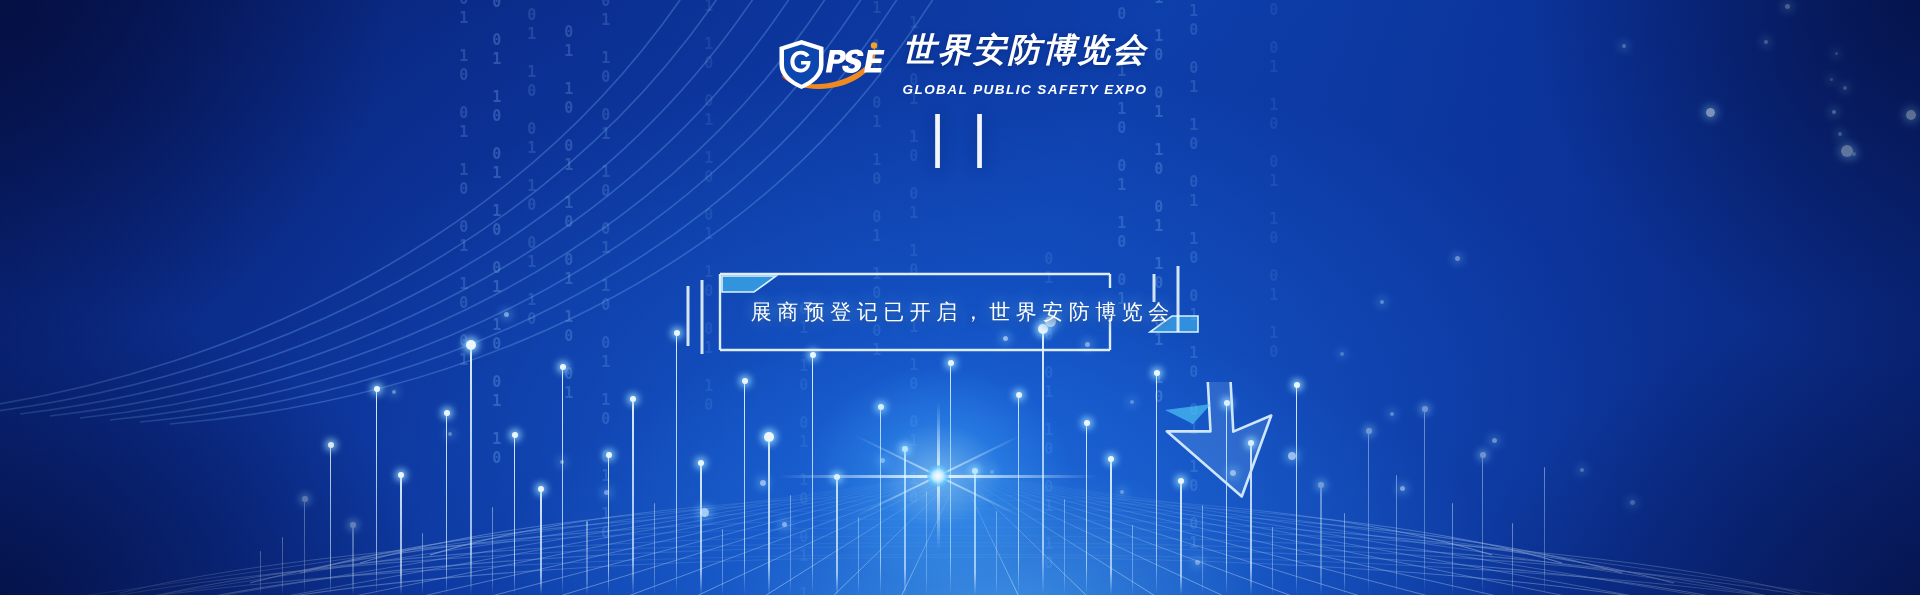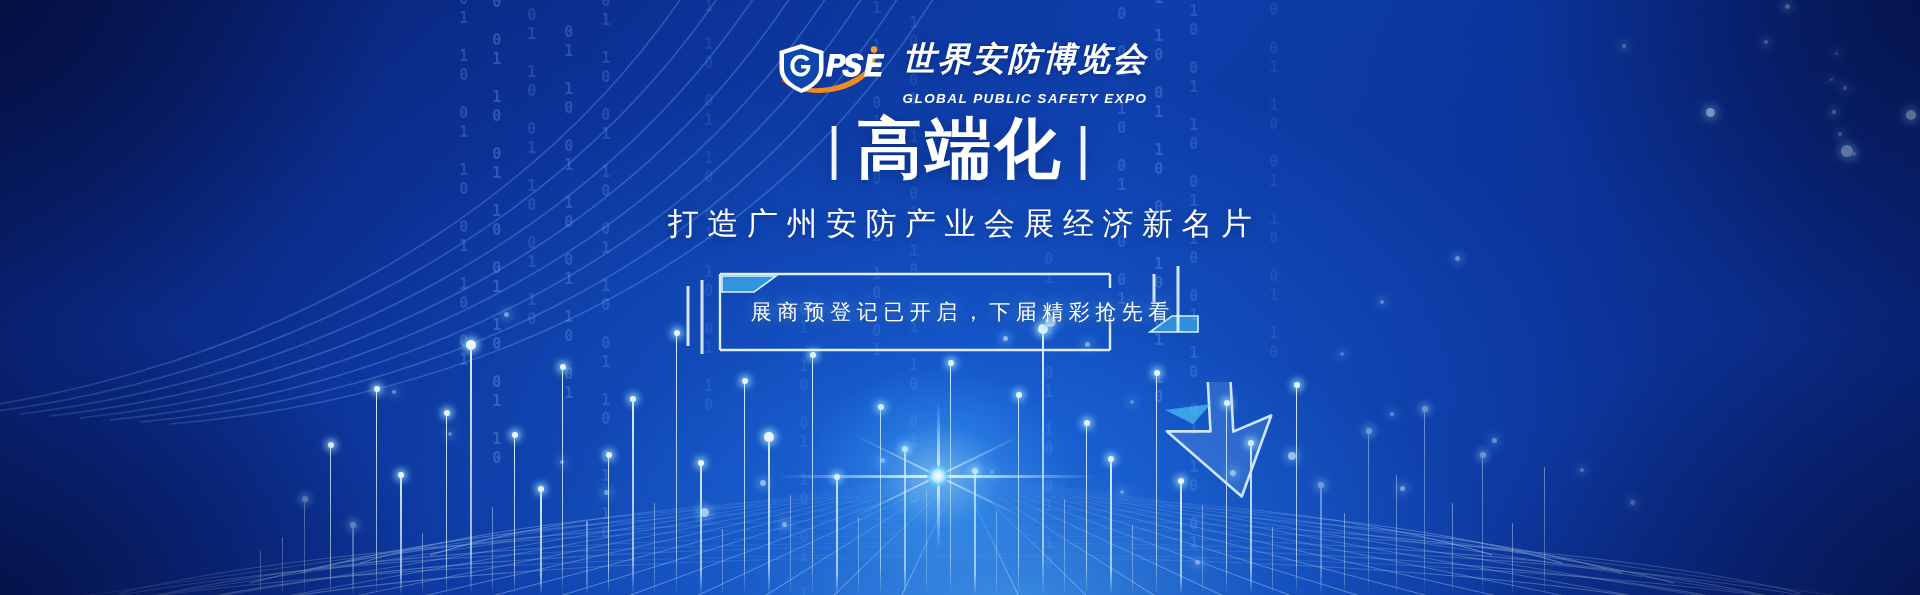--- a/index.html
+++ b/index.html
@@ -116,21 +116,20 @@
     transform:translateX(-50%);
     display:flex; align-items:center; gap:14px;
   }
   .logo-mark{ position:relative; width:116px; height:56px; flex:none; }
   .logo-text{ display:flex; flex-direction:column; }
   .logo-cn{
     font-size:33px; font-weight:700; color:#ffffff;
     letter-spacing:2px; line-height:1.04;
     font-style:italic;
     text-shadow:0 1px 5px rgba(0,30,90,.5);
-    margin-top:9px;
   }
   .logo-en{
     font-size:13.5px; font-weight:700; font-style:italic;
     color:#ffffff; letter-spacing:1.45px;
     margin-top:16px; line-height:1;
   }
 
   
   .headline{
     position:absolute; left:50%; top:104px;
@@ -487,25 +486,23 @@
         </svg>
       </div>
       <div class="logo-text">
         <div class="logo-cn">世界安防博览会</div>
         <div class="logo-en">GLOBAL PUBLIC SAFETY EXPO</div>
       </div>
     </div>
 
     <div class="headline">
       <span class="sep">|</span>
-      <span>高端化</span>
       <span class="sep">|</span>
     </div>
 
-    <div class="subtitle">打造广州安防产业会展经济新名片</div>
 
     <div class="cta">
       <div class="cta-frame">
         <svg width="560" height="108" viewBox="0 0 560 108" fill="none">
           <g stroke="#eaf7ff" stroke-width="2.4" opacity=".95" fill="none">
 
             <path d="M40 16 L 430 16"></path>
             <path d="M40 16 L 40 92"></path>
             <path d="M40 92 L 300 92"></path>
             <path d="M430 16 L 430 30"></path>
@@ -527,21 +524,21 @@
             <path d="M8 28 L 8 88"></path>
             <path d="M22 22 L 22 96"></path>
           </g>
 
           <g stroke="#eaf7ff" stroke-width="3" opacity=".9">
             <path d="M474 16 L 474 44"></path>
             <path d="M498 8 L 498 74"></path>
           </g>
         </svg>
       </div>
-      <div class="cta-text">展商预登记已开启，下届精彩抢先看</div>
+      <div class="cta-text">展商预登记已开启，世界安防博览会</div>
     </div>
 
     <div class="cursor">
       <svg width="150" height="130" viewBox="0 0 150 130" fill="none">
         <g transform="rotate(196 75 55)">
           <path d="M30 6 L 120 48 L 78 60 L 96 112 L 74 118 L 56 66 L 24 92 Z" fill="rgba(160,210,255,.18)" stroke="#cfe6ff" stroke-width="2.6" stroke-linejoin="round"></path>
         </g>
         <path d="M28 28 L 74 22 L 56 42 Z" fill="#55d6ff" opacity=".6"></path>
       </svg>
     </div>

